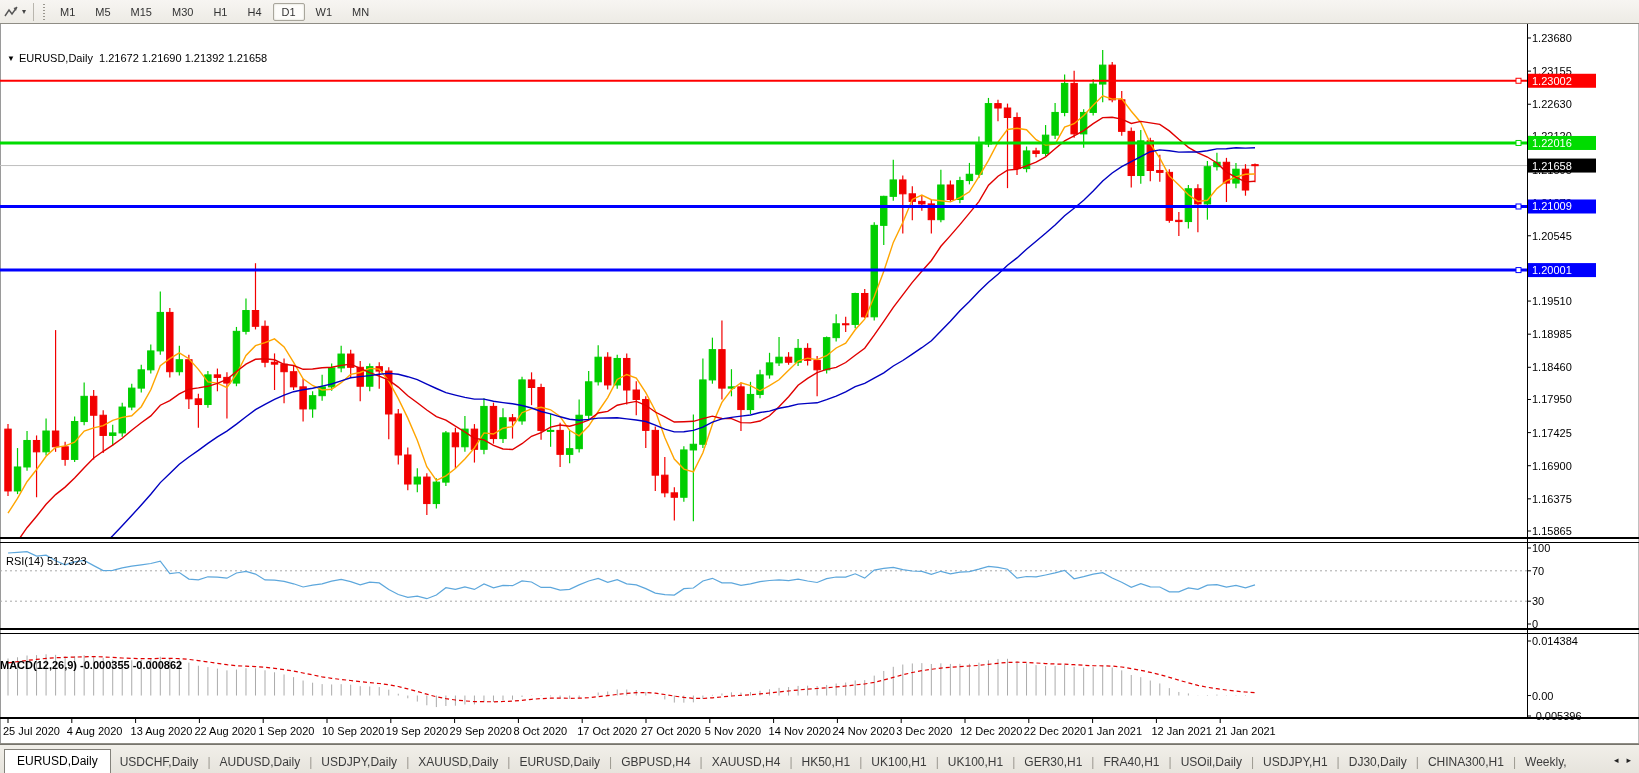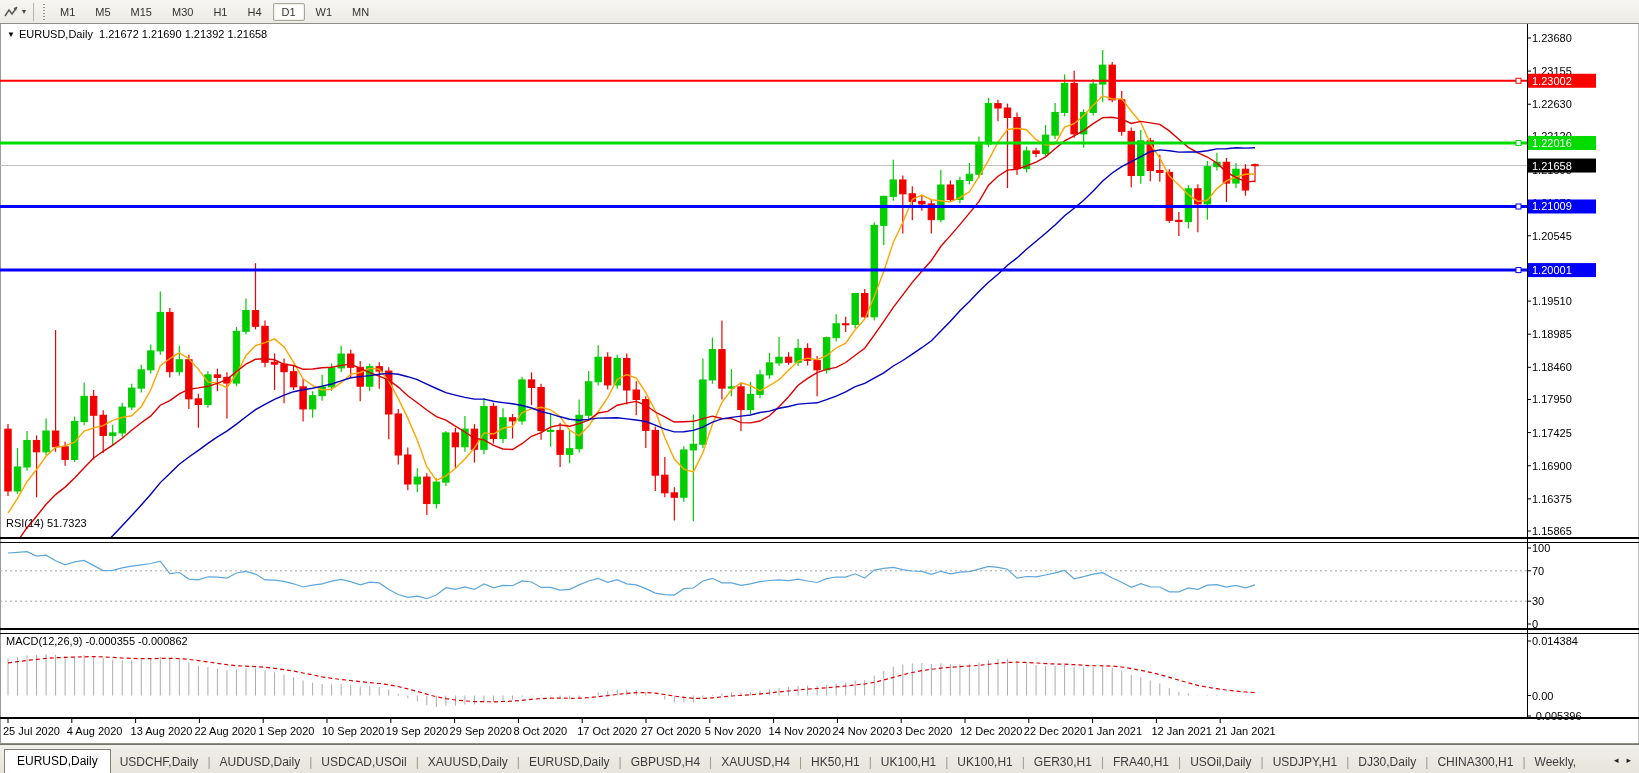--- a/index.html
+++ b/index.html
@@ -11,25 +11,25 @@
     display:flex;align-items:center;font-size:11px;color:#333;}
   .tool-icon-group{display:flex;align-items:center;padding:0 4px;height:100%;}
   .caret{font-size:8px;color:#444;margin-left:2px;}
   .tb-sep{width:1px;height:18px;background:#b9b6ae;margin:0 3px;}
   .grip{width:5px;height:16px;margin:0 4px;
     background-image:repeating-linear-gradient(#9a978f 0 1px,transparent 1px 3px);
     background-size:2px 100%;background-repeat:repeat-y;background-position:center;}
   .tf-btn{padding:2px 8px;margin:0 1px;border:1px solid transparent;border-radius:2px;cursor:default;}
   .tf-btn.active{background:#fdfcfa;border-color:#a9a69c;box-shadow:inset 0 0 2px #cfccc2;}
   
-  .overlay{position:absolute;z-index:4;font-size:11px;color:#000;white-space:pre;}
+  .overlay{position:absolute;z-index:4;font-size:11px;color:#000;white-space:pre;margin-top:24px;}
   #chart-title{top:28px;left:7px;}
   #chart-title .tri{font-size:8px;vertical-align:1px;margin-right:4px;}
-  #rsi-label{top:517px;left:6px;}
-  #macd-label{top:635px;left:6px;}
+  #rsi-label{top:531px;left:6px;}
+  #macd-label{top:635px;left:0;font-weight:bold;}
   
   #chart-svg{position:absolute;top:0;left:0;z-index:1;}
   #chart-svg text{font-family:"Liberation Sans",sans-serif;}
   
   #tabbar{position:absolute;left:0;top:744px;width:1639px;height:29px;z-index:5;
     background:linear-gradient(#f1efe9,#e6e3dc);border-top:1px solid #77756d;
     display:flex;align-items:flex-end;font-size:12px;color:#3c3c3c;overflow:hidden;}
   .tab{padding:4px 9px 5px 9px;white-space:nowrap;cursor:default;}
   .tab.active{background:#fff;border:1px solid #83817a;border-bottom:none;color:#000;
     margin-left:4px;padding:4px 12px 6px 12px;}
@@ -609,21 +609,21 @@
   <div id="chart-title" class="overlay"><span class="tri">▼</span><span>EURUSD,Daily</span>  <span>1.21672 1.21690 1.21392 1.21658</span></div>
   <div id="rsi-label" class="overlay">RSI(14) 51.7323</div>
   <div id="macd-label" class="overlay">MACD(12,26,9) -0.000355 -0.000862</div>
 
   <div id="tabbar">
       <div class="tab active">EURUSD,Daily</div>
       <div class="tab">USDCHF,Daily</div>
       <span class="tab-sep">|</span>
       <div class="tab">AUDUSD,Daily</div>
       <span class="tab-sep">|</span>
-      <div class="tab">USDCAD,USOil</div>
+      <div class="tab">USDJPY,Daily</div>
       <span class="tab-sep">|</span>
       <div class="tab">XAUUSD,Daily</div>
       <span class="tab-sep">|</span>
       <div class="tab">EURUSD,Daily</div>
       <span class="tab-sep">|</span>
       <div class="tab">GBPUSD,H4</div>
       <span class="tab-sep">|</span>
       <div class="tab">XAUUSD,H4</div>
       <span class="tab-sep">|</span>
       <div class="tab">HK50,H1</div>

